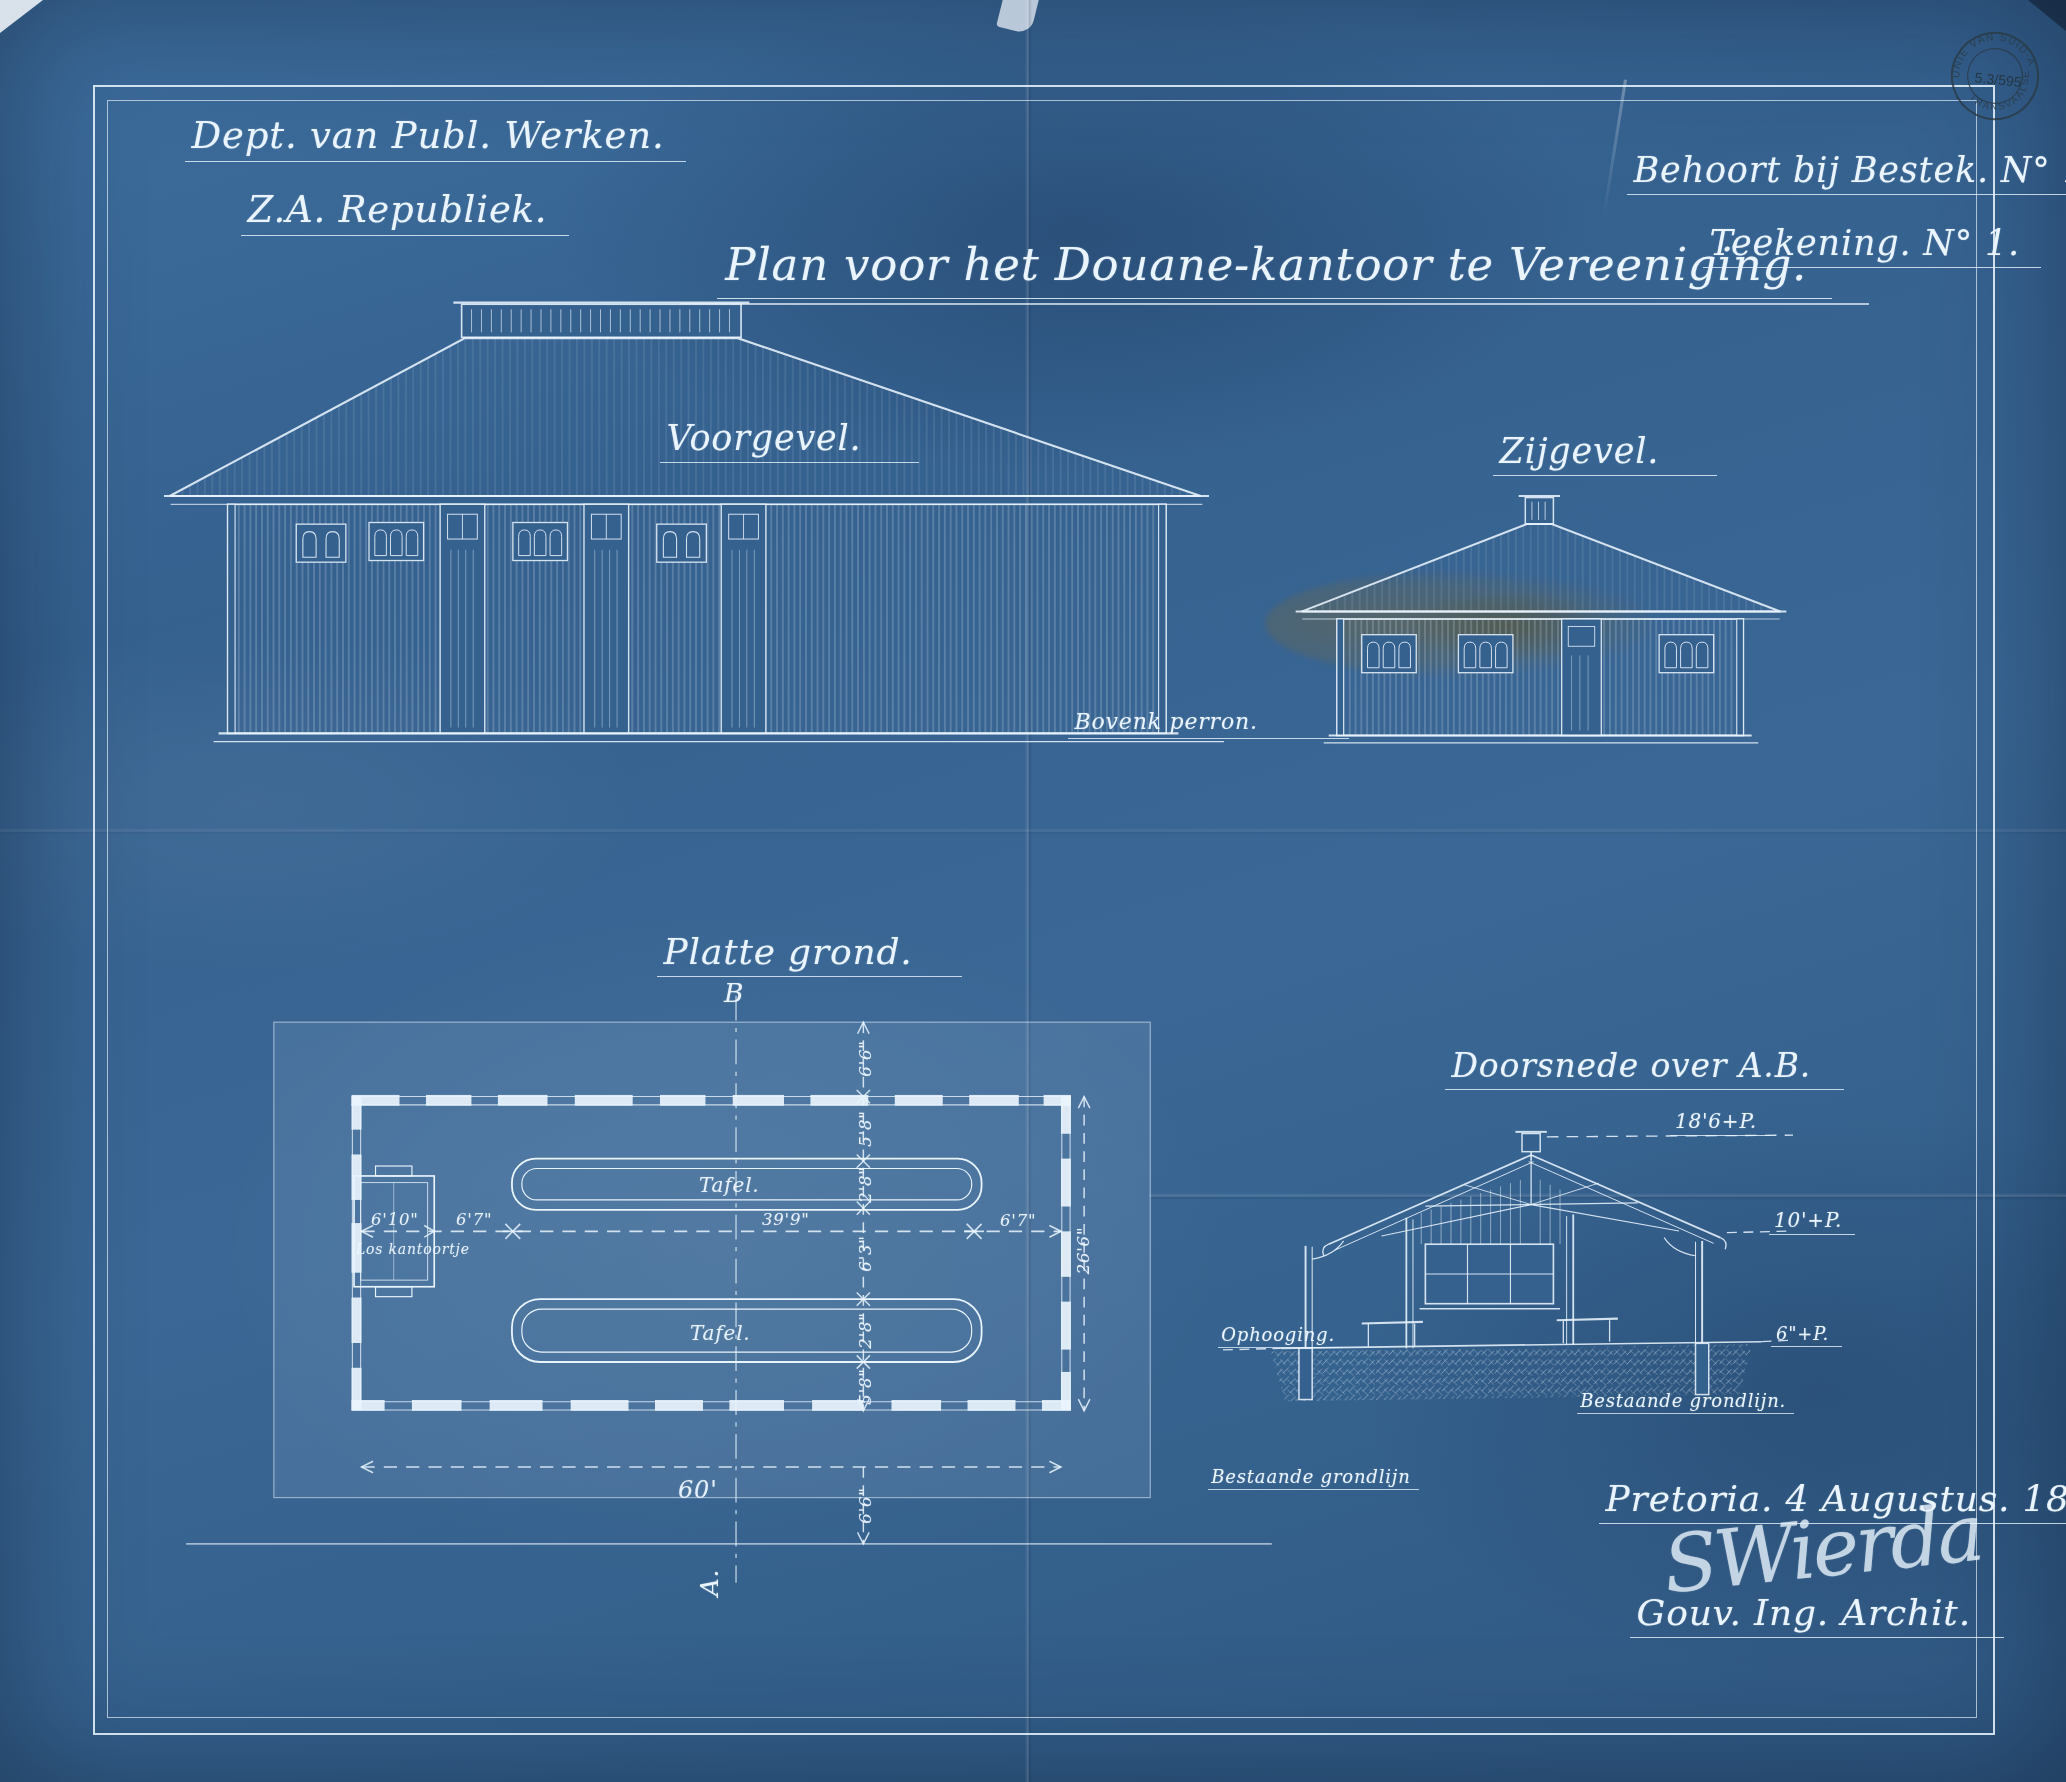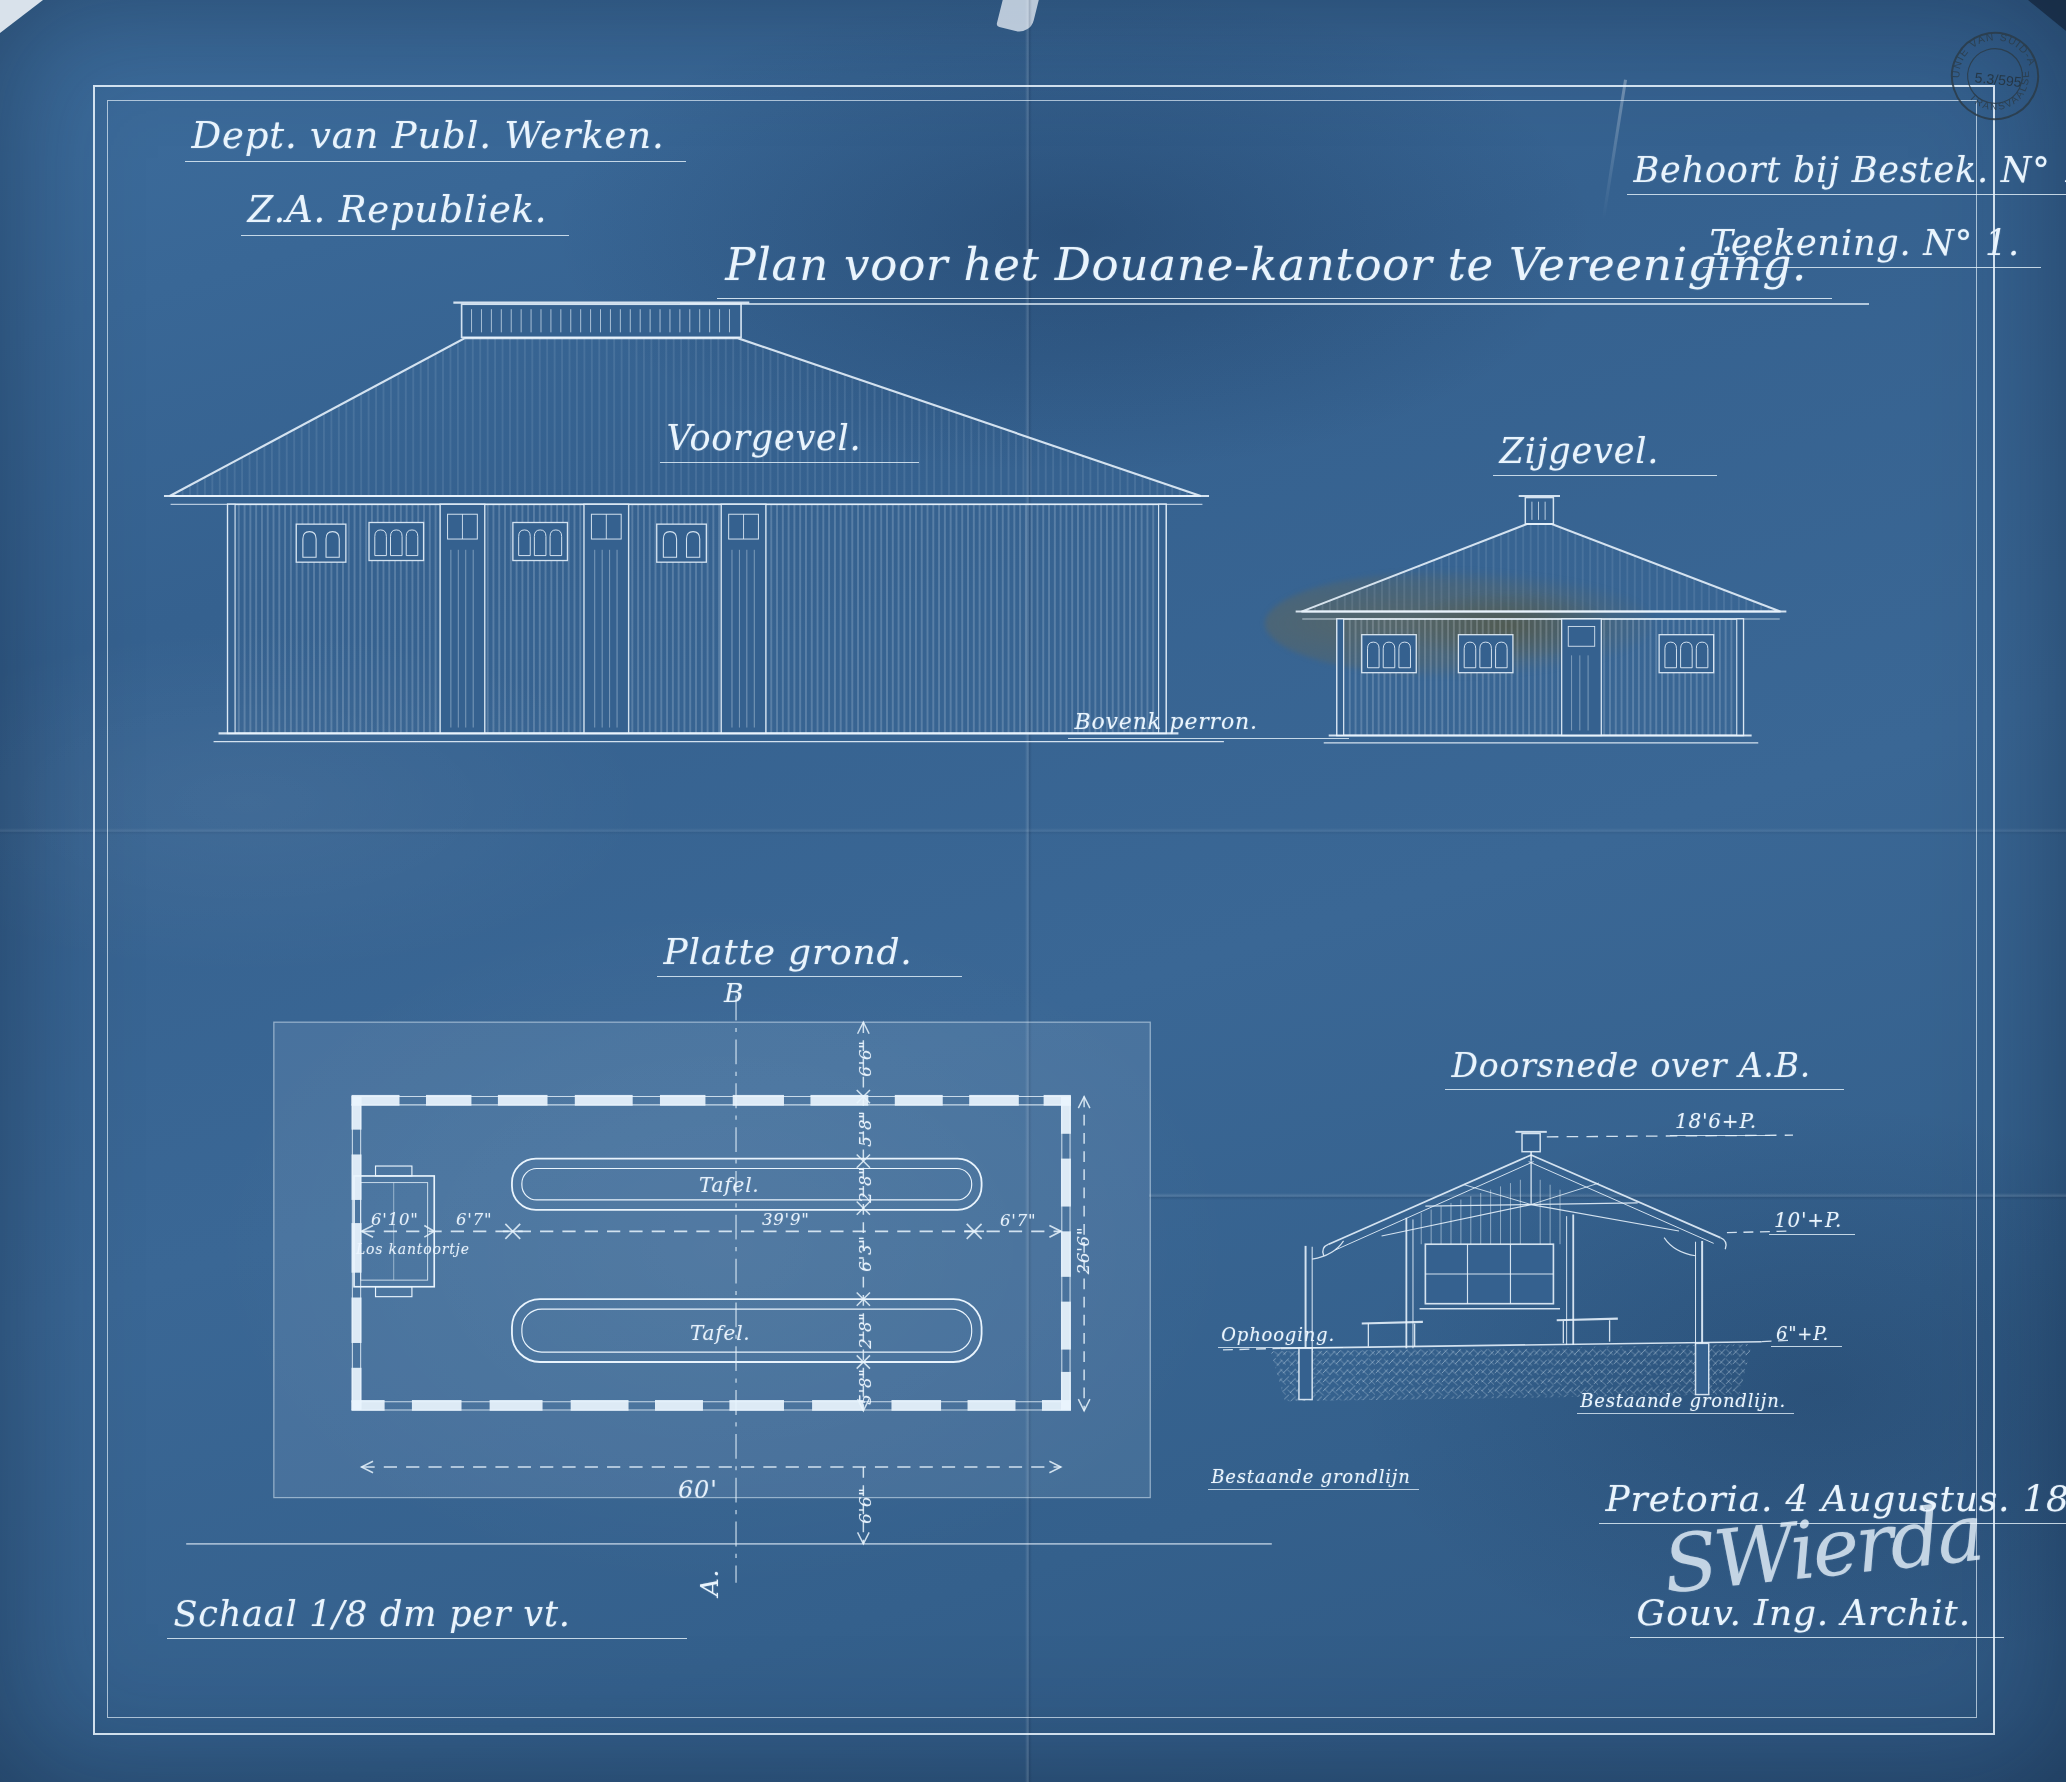--- a/index.html
+++ b/index.html
@@ -472,18 +472,15 @@
   <span class="t gnd" style="left:1577px;top:1390px;">Bestaande grondlijn.</span>
 
   <div class="t" style="left:1599px;top:1478px;font-size:36px;">
     <span class="ul" style="padding-right:66px;">Pretoria. 4 Augustus. 1892.</span>
   </div>
   <div class="t" style="left:1663px;top:1503px;font-size:79px;opacity:.8;transform:rotate(-6deg);letter-spacing:-3.3px;">SWierda</div>
   <div class="t" style="left:1630px;top:1592px;font-size:36px;">
     <span class="ul" style="padding-right:33px;">Gouv. Ing. Archit.</span>
   </div>
 
-  <div class="t" style="left:167px;top:1594px;font-size:35px;">
-    <span class="ul" style="padding-right:116px;">Schaal 1/8 dm per vt.</span>
-  </div>
 
 </div>
 
 
 </body></html>

